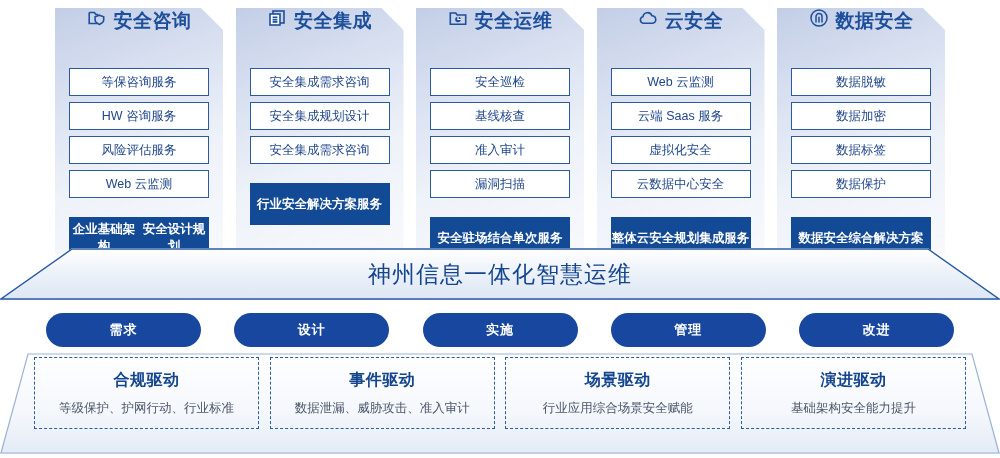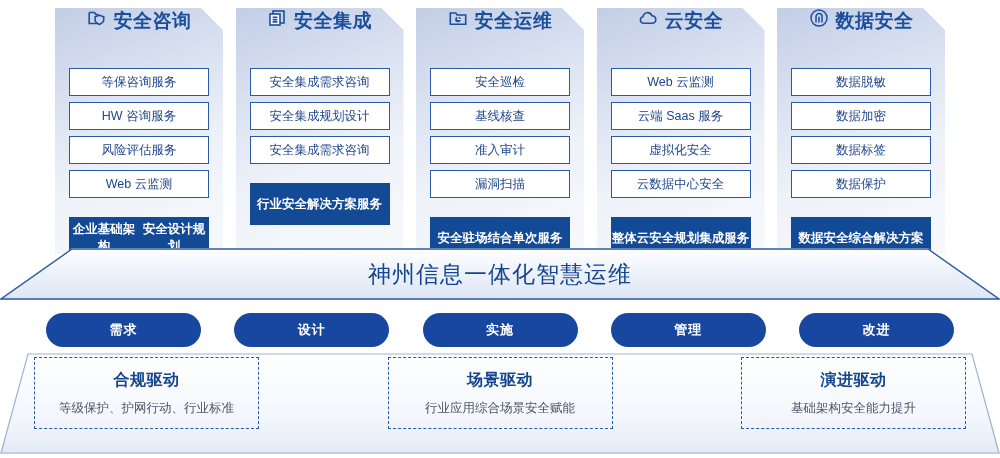--- a/index.html
+++ b/index.html
@@ -237,20 +237,24 @@
   <div class="bottom"></div>
   <svg class="banner-border" style="top:353px;height:101px" viewBox="0 0 1000 101" preserveAspectRatio="none">
     <polygon points="28,1 972,1 999,100 1,100" fill="none" stroke="#9db3d4" stroke-width="1.2"></polygon>
   </svg>
   <div class="drivers">
     <div class="driver">
       <div class="dtitle">合规驱动</div>
       <div class="dsub">等级保护、护网行动、行业标准</div>
     </div>
     <div class="driver">
+      <div class="dtitle">事件驱动</div>
+      <div class="dsub">数据泄漏、威胁攻击、准入审计</div>
+    </div>
+    <div class="driver">
       <div class="dtitle">场景驱动</div>
       <div class="dsub">行业应用综合场景安全赋能</div>
     </div>
     <div class="driver">
       <div class="dtitle">演进驱动</div>
       <div class="dsub">基础架构安全能力提升</div>
     </div>
   </div>
 
 </div>

